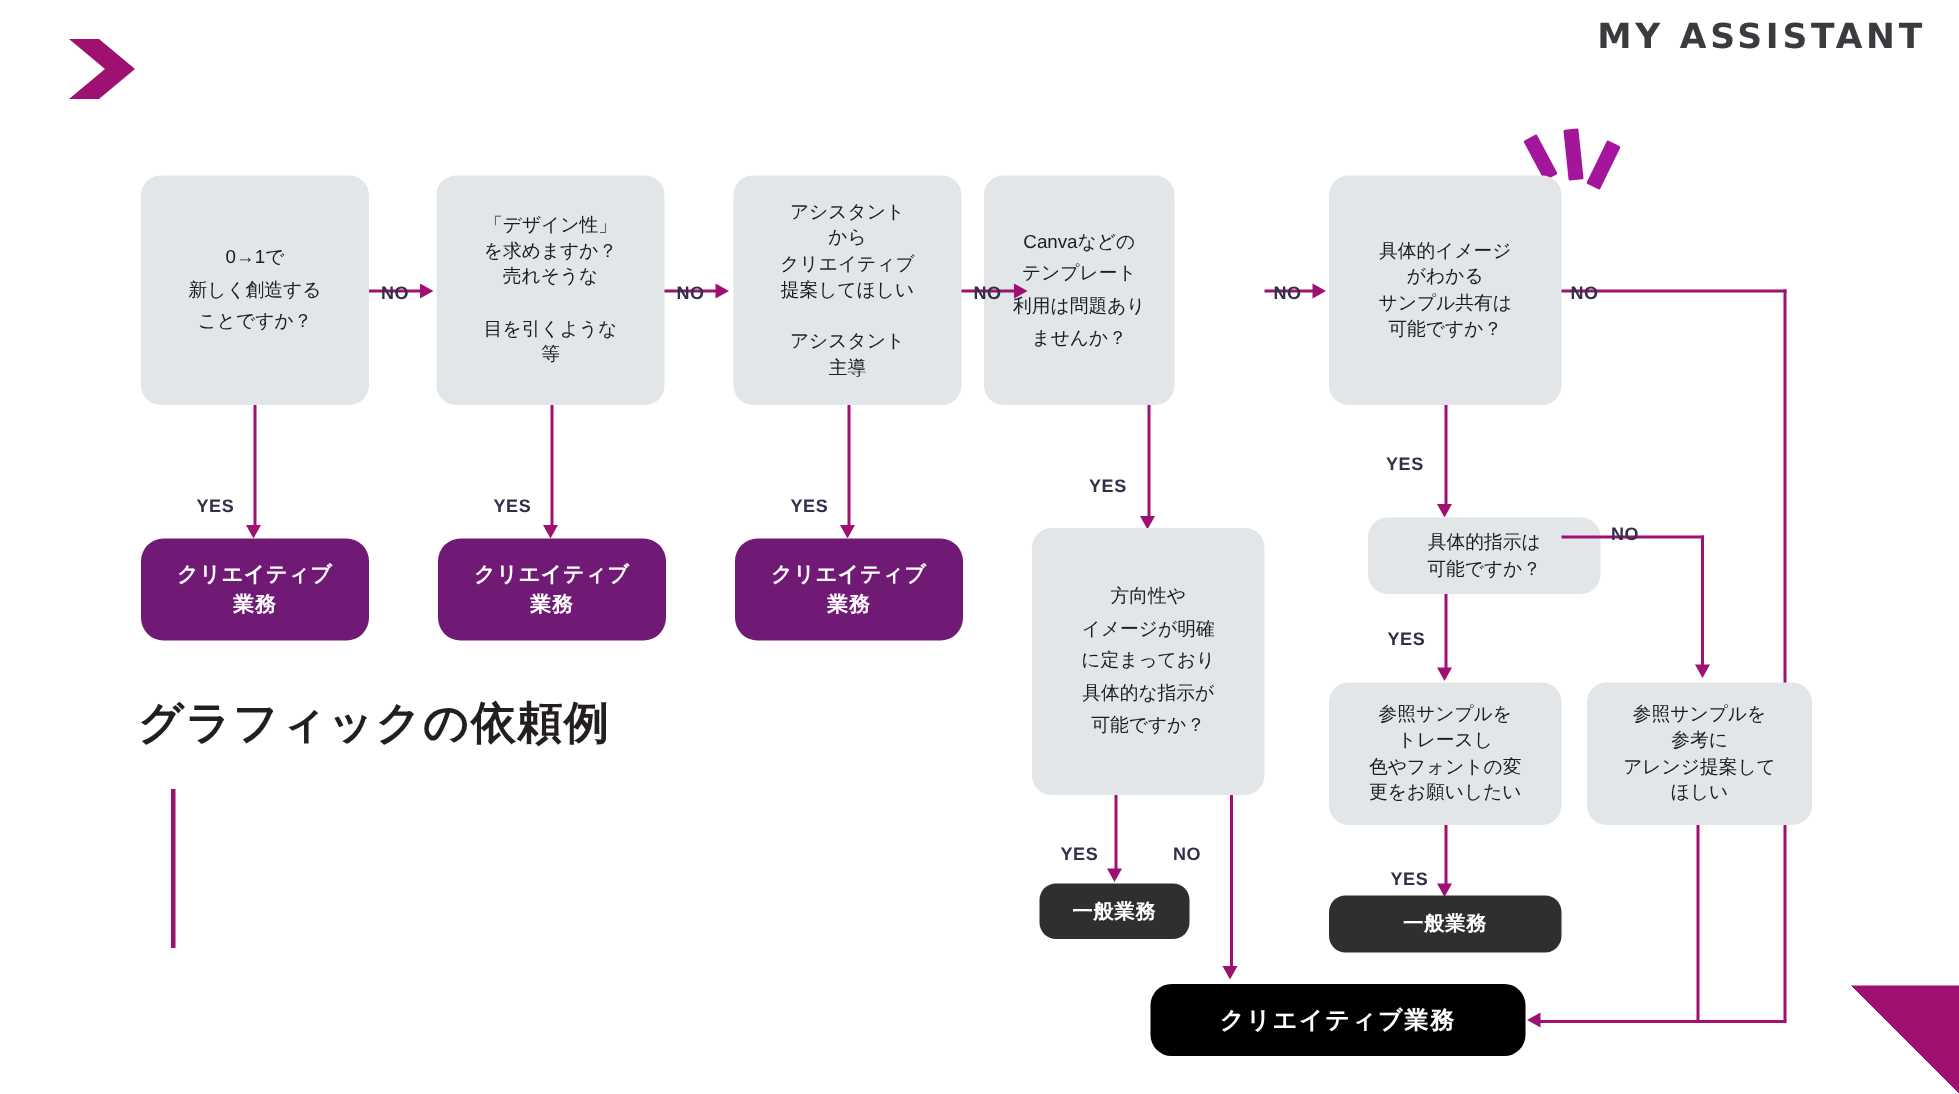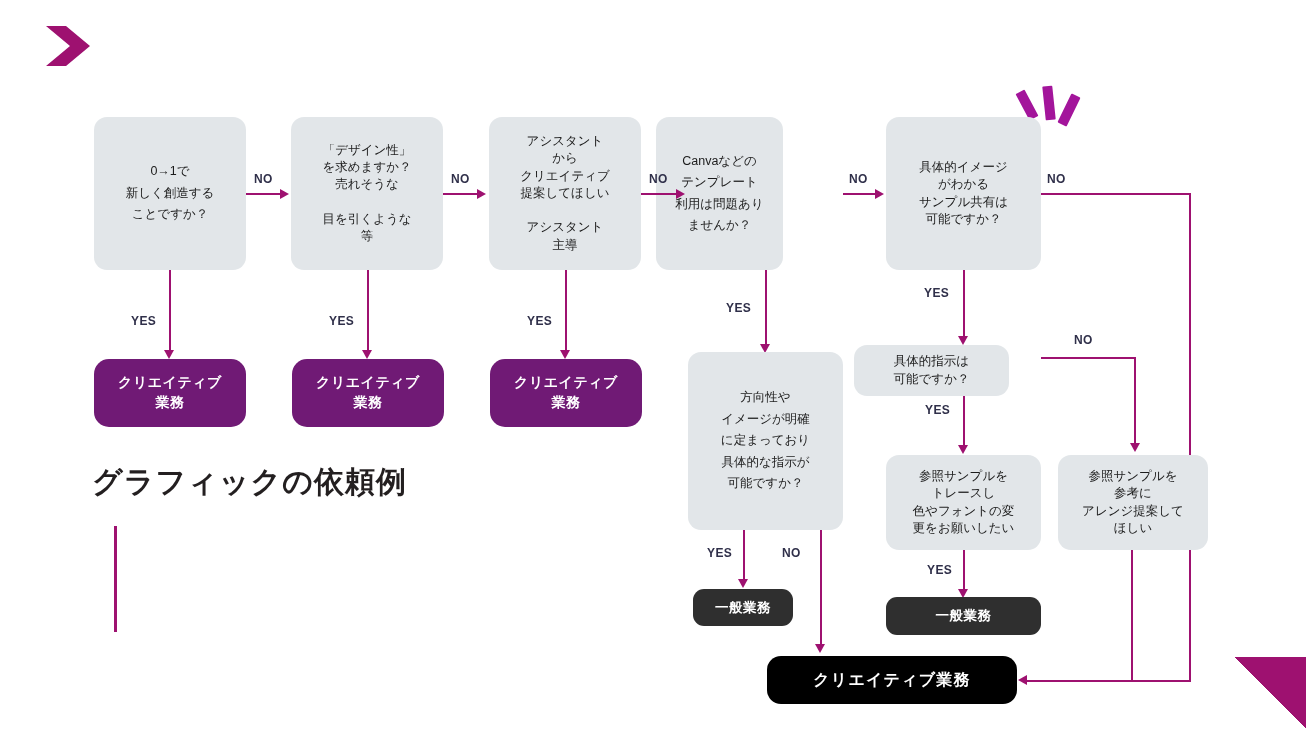--- a/index.html
+++ b/index.html
@@ -77,20 +77,21 @@
   .arrow { position: absolute; width: 0; height: 0; }
   .arrow.down { border-left: 5.5px solid transparent; border-right: 5.5px solid transparent; border-top: 9px solid #9e1170; }
   .arrow.right { border-top: 5.5px solid transparent; border-bottom: 5.5px solid transparent; border-left: 9px solid #9e1170; }
   .arrow.left { border-top: 5.5px solid transparent; border-bottom: 5.5px solid transparent; border-right: 9px solid #9e1170; }
 
   .elabel {
     position: absolute;
     font-size: 12px; font-weight: 700; color: #30304a;
     letter-spacing: .4px; white-space: nowrap;
     font-family: "Liberation Sans", sans-serif;
+    margin-top: 16px;
   }
 
   
   .spark { position: absolute; background: #a3159b; border-radius: 1px; }
 
   
   .sec-title {
     position: absolute; left: 92px; top: 462px;
     font-size: 30px; font-weight: 700; color: #231f20;
     letter-spacing: 1px; white-space: nowrap;
@@ -114,20 +115,21 @@
   }
 </style>
 </head>
 <body>
 
 <div id="stage">
 
   <svg class="hdr-chevron" viewBox="0 0 52 44">
     <path d="M2 2 L26 22 L2 42 L22 42 L46 22 L22 2 Z" fill="#9e1170"></path>
   </svg>
+  <div class="brand">MY ASSISTANT</div>
 
   <div>
     <div class="spark" style="left:1022px; top:90px; width:10px; height:30px; transform:rotate(-28deg);"></div>
     <div class="spark" style="left:1044px; top:86px; width:10px; height:34px; transform:rotate(-6deg);"></div>
     <div class="spark" style="left:1064px; top:94px; width:10px; height:32px; transform:rotate(26deg);"></div>
   </div>
 
   <div class="node q-node" style="left:94px; top:117px; width:152px; height:153px;">
     <div class="txt">0→1で
 新しく創造する
@@ -233,21 +235,21 @@
   </div>
 
   <div class="edge v" style="left:820px; top:530px; height:116px;"></div>
   <div class="arrow down" style="left:815px; top:644px;"></div>
   <div class="elabel" style="left:782px; top:546px;">NO</div>
 
   <div class="edge v" style="left:963px; top:270px; height:68px;"></div>
   <div class="arrow down" style="left:958px; top:336px;"></div>
   <div class="elabel" style="left:924px; top:286px;">YES</div>
 
-  <div class="node q-node tight" style="left:854px; top:345px; width:155px; height:51px;text-align:center;">
+  <div class="node q-node tight" style="left:912px; top:345px; width:155px; height:51px;text-align:center;">
     <div class="txt">具体的指示は
 可能ですか？</div>
   </div>
 
   <div class="edge v" style="left:963px; top:396px; height:51px;"></div>
   <div class="arrow down" style="left:958px; top:445px;"></div>
   <div class="elabel" style="left:925px; top:403px;">YES</div>
 
   <div class="edge h" style="left:1041px; top:357px; width:95px;"></div>
   <div class="edge v" style="left:1134.4px; top:357px; height:88px;"></div>

